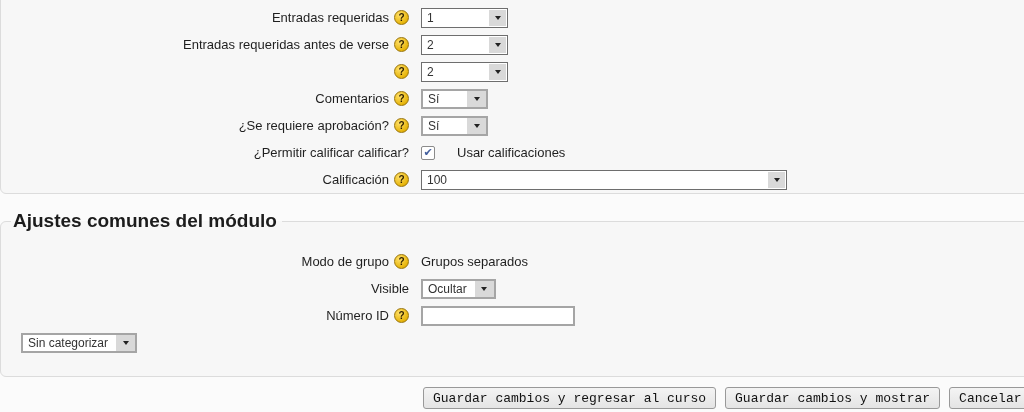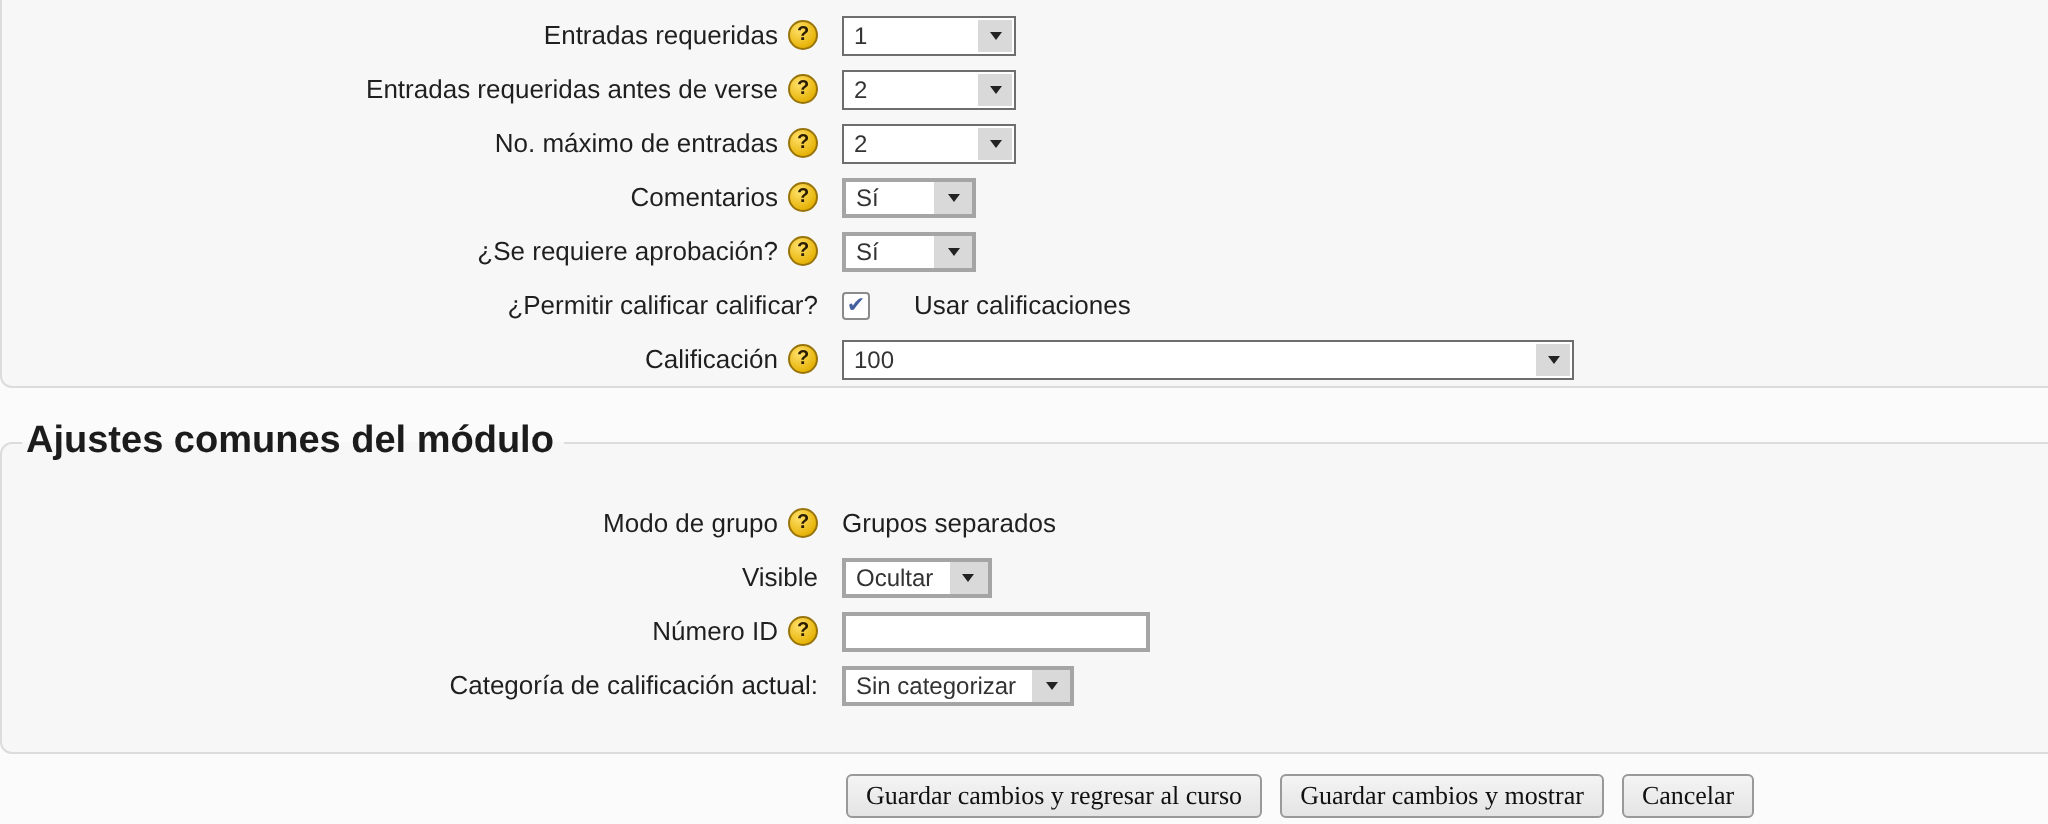--- a/index.html
+++ b/index.html
@@ -131,21 +131,21 @@
 
   .btnrow {
     margin-top: 10px;
     padding-left: 423px;
     display: flex;
     gap: 9px;
   }
   .btn {
     height: 22px;
     padding: 0 9px;
-    font-family: Liberation Serif, serif;
+    font-family: Liberation Mono, monospace;
     font-size: 13px;
     color: #111;
     background: linear-gradient(#f4f4f4, #e4e4e4);
     border: 1px solid #999;
     border-radius: 3px;
     white-space: nowrap;
     cursor: pointer;
   }
 </style>
 </head>
@@ -176,21 +176,20 @@
           <span class="select select-num">
             <span class="val">2</span>
             <span class="arrow">
               <span class="tri"></span>
             </span>
           </span>
         </div>
       </div>
       <div class="fitem">
         <div class="fitemtitle">
-          <label>No. máximo de entradas</label>
           <span class="helpicon">?</span>
         </div>
         <div class="felement">
           <span class="select select-num">
             <span class="val">2</span>
             <span class="arrow">
               <span class="tri"></span>
             </span>
           </span>
         </div>
@@ -274,23 +273,20 @@
       <div class="fitem">
         <div class="fitemtitle">
           <label>Número ID</label>
           <span class="helpicon">?</span>
         </div>
         <div class="felement">
           <input class="textinput" type="text" value="" style="">
         </div>
       </div>
       <div class="fitem">
-        <div class="fitemtitle">
-          <label>Categoría de calificación actual:</label>
-        </div>
         <div class="felement">
           <span class="select select-small">
             <span class="val">Sin categorizar</span>
             <span class="arrow">
               <span class="tri"></span>
             </span>
           </span>
         </div>
       </div>
     </fieldset>

